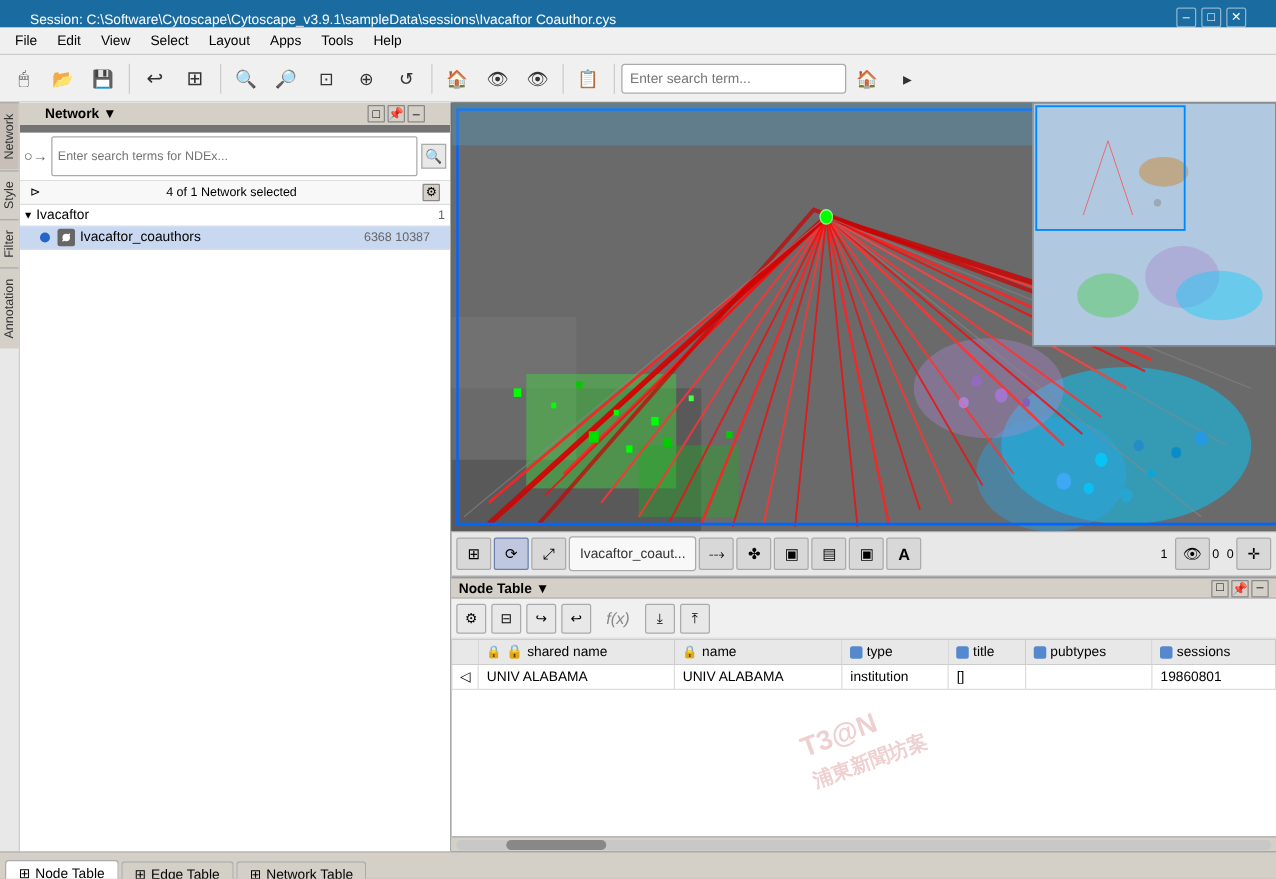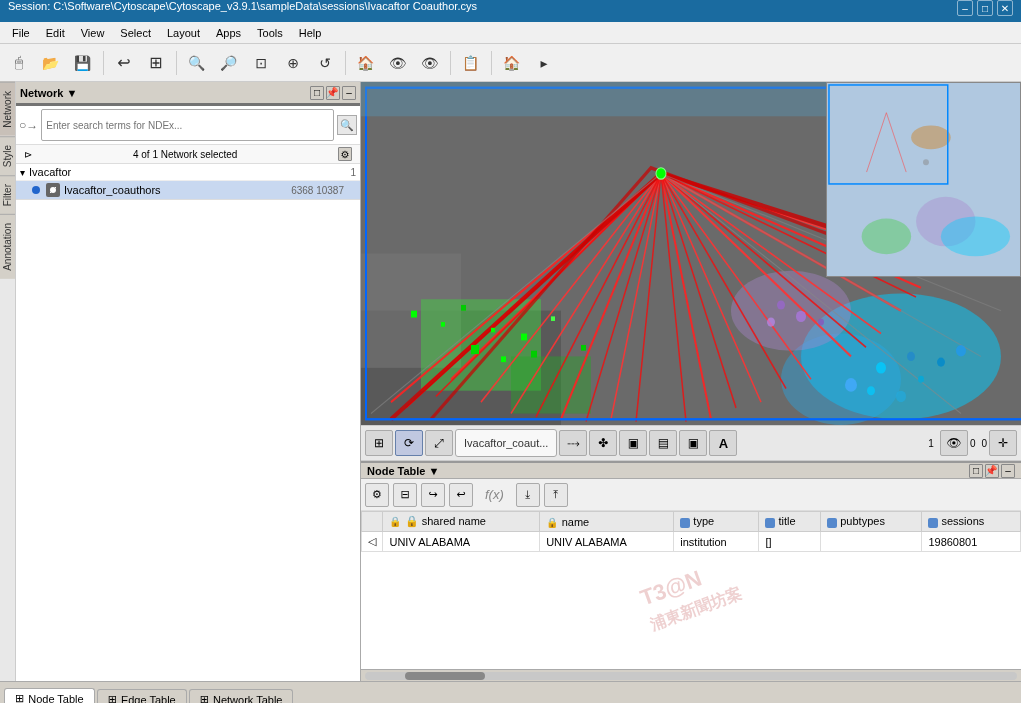--- a/index.html
+++ b/index.html
@@ -4,23 +4,23 @@
   <style>
     * { box-sizing: border-box; margin: 0; padding: 0; }
     body { font-family: 'Segoe UI', Arial, sans-serif; font-size: 11px; background: #d4d0c8; overflow: hidden; width: 1021px; height: 703px; }
 
     
     .title-bar {
       background: #1a6ba0;
       color: white;
       height: 22px;
       display: flex;
-      align-items: flex-start;
+      align-items: flex-end;
       justify-content: space-between;
-      padding: 0 8px;
+      padding: 0 24px;
       font-size: 11px;
     }
     .title-bar-controls { display: flex; gap: 4px; }
     .title-bar-btn {
       width: 16px; height: 16px;
       background: transparent;
       border: 1px solid rgba(255,255,255,0.5);
       color: white;
       font-size: 10px;
       cursor: pointer;
@@ -108,26 +108,26 @@
     .network-panel {
       width: 345px;
       background: #ffffff;
       border-right: 1px solid #aaa;
       display: flex;
       flex-direction: column;
       overflow: hidden;
     }
     .panel-header {
       background: #d4d0c8;
-      border-bottom: 3px solid #737373;
+      border-bottom: 6px solid #737373;
       height: 24px;
       display: flex;
       align-items: center;
       justify-content: space-between;
-      padding: 0 4px;
+      padding: 0 20px;
       font-size: 11px;
       font-weight: bold;
     }
     .panel-header-controls { display: flex; gap: 2px; }
     .panel-ctrl-btn {
       width: 14px; height: 14px;
       background: #d4d0c8;
       border: 1px solid #888;
       font-size: 10px;
       cursor: pointer;
@@ -420,20 +420,21 @@
   <button class="toolbar-btn">⊡</button>
   <button class="toolbar-btn">⊕</button>
   <button class="toolbar-btn">↺</button>
   <div class="toolbar-separator"></div>
   <button class="toolbar-btn">🏠</button>
   <button class="toolbar-btn">👁</button>
   <button class="toolbar-btn">👁</button>
   <div class="toolbar-separator"></div>
   <button class="toolbar-btn">📋</button>
   <div class="toolbar-separator"></div>
+  <input class="toolbar-search" type="text" placeholder="Enter search term..." style="">
   <button class="toolbar-btn">🏠</button>
   <button class="toolbar-btn">▸</button>
 </div>
 
 <div class="main-layout">
 
   <div class="side-tabs">
     <div class="side-tab active">Network</div>
     <div class="side-tab">Style</div>
     <div class="side-tab">Filter</div>

